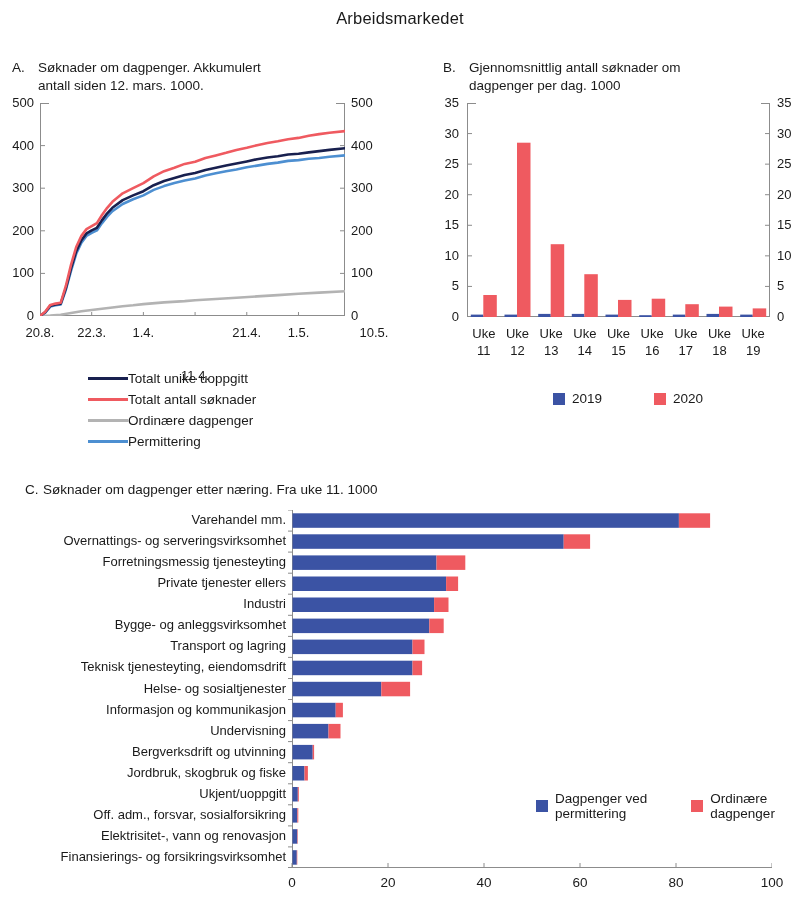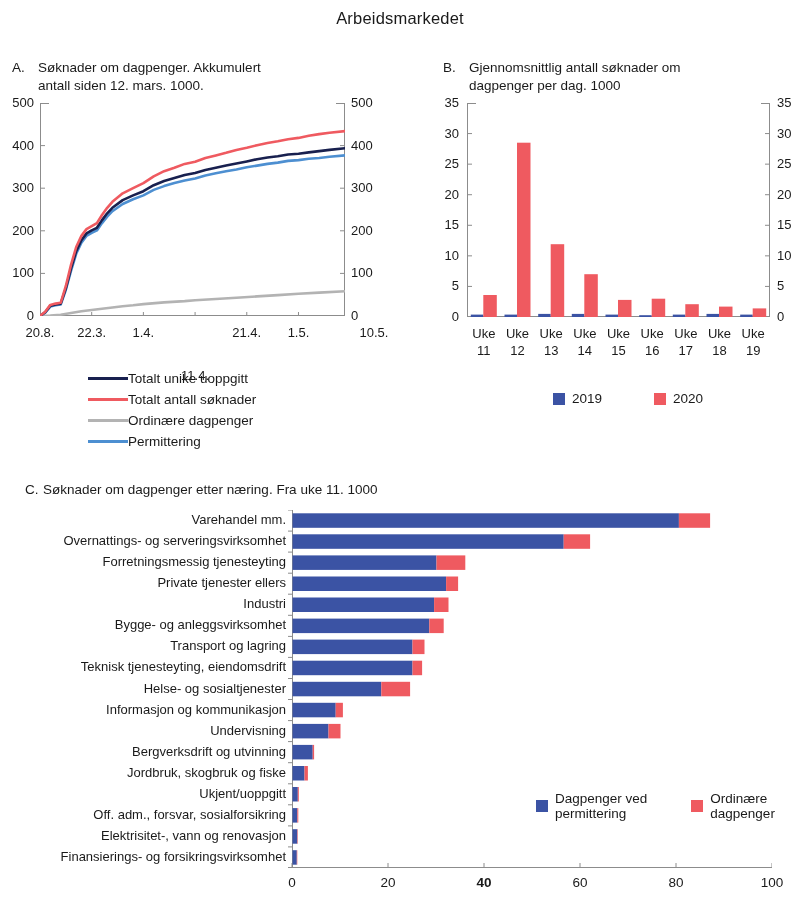--- a/index.html
+++ b/index.html
@@ -259,21 +259,21 @@
     <div class="glab" style="left: 632.167px; top: 326px; width: 40px; text-align: center;">Uke
 16</div>
     <div class="glab" style="left: 665.833px; top: 326px; width: 40px; text-align: center;">Uke
 17</div>
     <div class="glab" style="left: 699.5px; top: 326px; width: 40px; text-align: center;">Uke
 18</div>
     <div class="glab" style="left: 733.167px; top: 326px; width: 40px; text-align: center;">Uke
 19</div>
     <div class="glab" style="left: 277px; top: 874px; width: 30px; text-align: center; font-size: 13.5px;">0</div>
     <div class="glab" style="left: 373px; top: 874px; width: 30px; text-align: center; font-size: 13.5px;">20</div>
-    <div class="glab" style="left: 469px; top: 874px; width: 30px; text-align: center; font-size: 13.5px; font-weight: bold;">40</div>
+    <div class="glab" style="left: 469px; top: 874px; width: 30px; text-align: center; font-size: 13.5px;">40</div>
     <div class="glab" style="left: 565px; top: 874px; width: 30px; text-align: center; font-size: 13.5px;">60</div>
     <div class="glab" style="left: 661px; top: 874px; width: 30px; text-align: center; font-size: 13.5px;">80</div>
     <div class="glab" style="left: 757px; top: 874px; width: 30px; text-align: center; font-size: 13.5px;">100</div>
     <div class="glab" style="right: 514px; top: 512.029px; width: 300px; text-align: right; white-space: nowrap;">Varehandel mm.</div>
     <div class="glab" style="right: 514px; top: 533.088px; width: 300px; text-align: right; white-space: nowrap;">Overnattings- og serveringsvirksomhet</div>
     <div class="glab" style="right: 514px; top: 554.147px; width: 300px; text-align: right; white-space: nowrap;">Forretningsmessig tjenesteyting</div>
     <div class="glab" style="right: 514px; top: 575.206px; width: 300px; text-align: right; white-space: nowrap;">Private tjenester ellers</div>
     <div class="glab" style="right: 514px; top: 596.265px; width: 300px; text-align: right; white-space: nowrap;">Industri</div>
     <div class="glab" style="right: 514px; top: 617.324px; width: 300px; text-align: right; white-space: nowrap;">Bygge- og anleggsvirksomhet</div>
     <div class="glab" style="right: 514px; top: 638.382px; width: 300px; text-align: right; white-space: nowrap;">Transport og lagring</div>

